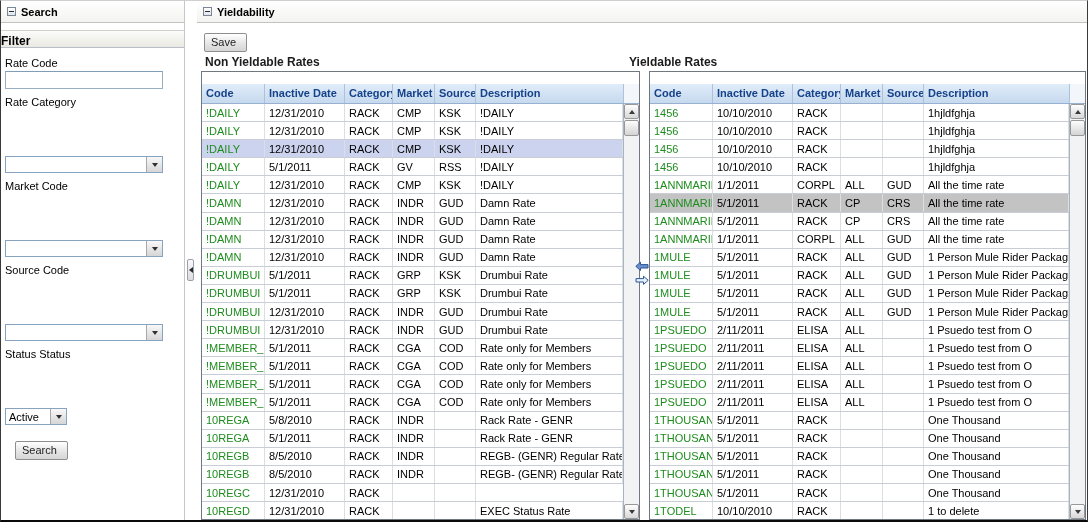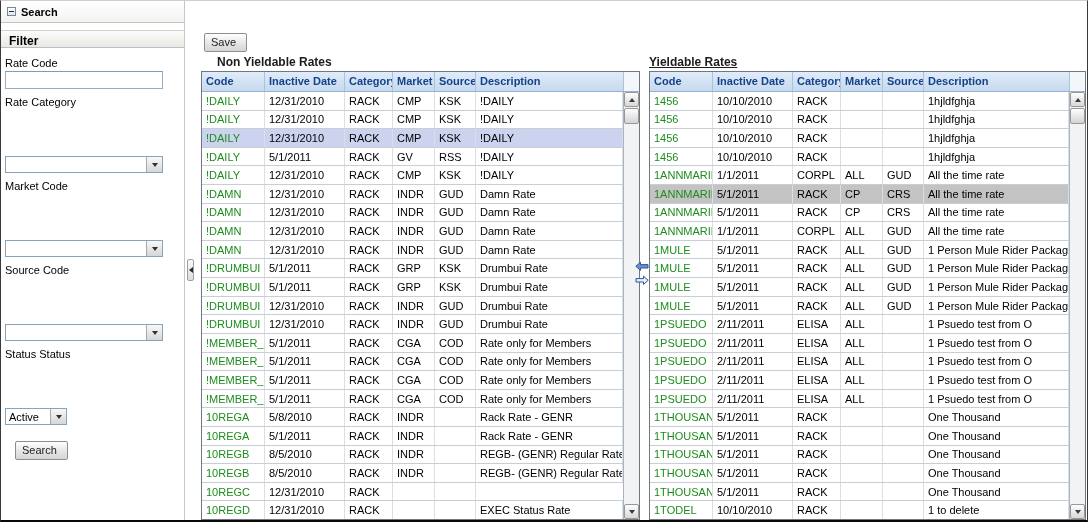--- a/index.html
+++ b/index.html
@@ -7,21 +7,21 @@
   .app{position:absolute;left:0;top:0;width:1088px;height:522px;box-sizing:border-box;
        border-left:1px solid #3a3a3a;border-right:1px solid #3a3a3a;border-bottom:2px solid #0a0a0a;border-top:1px solid #cfcfcf;background:#fff;}
   
   .panel-hdr{height:22px;display:flex;align-items:center;gap:5px;padding-left:6px;box-sizing:border-box;
              background:linear-gradient(#ffffff,#f3f3f1);border-bottom:1px solid #c3c3c3;font-weight:bold;}
   .collapse-box{width:9px;height:9px;box-sizing:border-box;border:1px solid #7a8694;background:linear-gradient(#ffffff,#dfe4ea);
                 position:relative;flex:0 0 auto;}
   .collapse-box::after{content:"";position:absolute;left:1px;right:1px;top:3px;height:1px;background:#2a2a2a;}
   
   .sidebar{position:absolute;left:0;top:0;width:184px;height:100%;box-sizing:border-box;border-right:1px solid #c6c6c6;background:#fff;}
-  .filter-band{margin-top:7px;height:18px;box-sizing:border-box;padding:3px 0 0 8px;font-weight:bold;font-size:12px;
+  .filter-band{margin-top:7px;height:18px;box-sizing:border-box;padding:3px 0 0 0;font-weight:bold;font-size:12px;
                background:linear-gradient(#fcfcfb,#e9e8e1);border-top:1px solid #d2d2cc;border-bottom:1px solid #b8bfc9;}
   .fields{padding:2px 0 0 4px;}
   .f-label{margin:7px 0 2px 0;}
   .txt-input{width:152px;height:16px;box-sizing:content-box;border:1px solid #98aec3;border-top-color:#7f9db9;background:#fff;
              font-family:"Liberation Sans",sans-serif;font-size:11px;padding:0 2px;}
   .combo{width:158px;height:17px;box-sizing:border-box;border:1px solid #88a3bd;background:#fff;position:relative;margin-top:48px;}
   .combo.small{width:62px;}
   .combo-val{position:absolute;left:3px;top:1px;line-height:14px;}
   .combo-btn{position:absolute;right:0;top:0;bottom:0;width:15px;background:linear-gradient(#f8f8f8,#d6d6d6);
              border-left:1px solid #a8a8a8;display:flex;align-items:center;justify-content:center;}
@@ -31,26 +31,26 @@
   .search-btn{margin:16px 0 0 10px;}
   
   .splitter{position:absolute;left:184px;top:0;width:12px;height:100%;}
   .split-handle{position:absolute;left:2px;top:258px;width:7px;height:22px;box-sizing:border-box;border:1px solid #98a0ac;
                 border-radius:2px;background:linear-gradient(#fafafa,#dcdcdc);display:flex;align-items:center;justify-content:center;}
   .tri-left{width:0;height:0;border-top:3px solid transparent;border-bottom:3px solid transparent;border-right:4px solid #2a2a2a;}
   
   .main{position:absolute;left:196px;top:0;right:0;bottom:0;}
   .save-btn{position:absolute;left:7px;top:32px;}
   .tbl-title{position:absolute;top:54px;font-weight:bold;font-size:12px;color:#1c1c1c;}
-  .tbl-title.lft{left:20px;}
-  .tbl-title.rgt{left:452px;text-decoration:underline;}
+  .tbl-title.lft{left:8px;}
+  .tbl-title.rgt{left:432px;}
   .rate-table{position:absolute;top:70px;box-sizing:border-box;border:1px solid #6f7780;background:#fff;display:flex;flex-direction:column;}
   .rate-table.lft{left:4px;width:439px;height:449px;}
   .rate-table.rgt{left:452px;width:437px;height:449px;}
-  .thead{display:flex;height:19px;flex:0 0 auto;background:linear-gradient(#e0ecf9,#c6d9ee);border-bottom:1px solid #98b1d1;}
+  .thead{display:flex;height:19px;flex:0 0 auto;background:linear-gradient(#e0ecf9,#c6d9ee);border-bottom:1px solid #98b1d1;margin-top:12px;}
   .hcell{box-sizing:border-box;padding:3px 0 0 4px;font-weight:bold;color:#15428b;border-right:1px solid #abc1dc;
          overflow:hidden;white-space:nowrap;}
   .c0{width:63px;flex:0 0 auto;}.c1{width:80px;flex:0 0 auto;}.c2{width:48px;flex:0 0 auto;}
   .c3{width:42px;flex:0 0 auto;}.c4{width:41px;flex:0 0 auto;}.c5{flex:1;}
   .hcorner{width:15px;flex:0 0 auto;background:#f3f6fa;border-right:none;}
   .tbody{flex:1;display:flex;min-height:0;}
   .rows{flex:1;display:flex;flex-direction:column;min-width:0;}
   .trow{flex:1;display:grid;grid-template-columns:63px 80px 48px 42px 41px 1fr;border-bottom:1px solid #c9ced6;min-height:0;}
   .trow:last-child{border-bottom:none;}
   .tcell{box-sizing:border-box;padding-left:4px;border-right:1px solid #dbdfe4;overflow:hidden;white-space:nowrap;
@@ -122,20 +122,24 @@
     </div>
   </div>
 
   <div class="splitter">
     <div class="split-handle">
       <span class="tri-left"></span>
     </div>
   </div>
 
   <div class="main">
+    <div class="panel-hdr">
+      <span class="collapse-box"></span>
+      <span>Yieldability</span>
+    </div>
 
     <button class="btn save-btn">Save</button>
 
     <div class="tbl-title lft">Non Yieldable Rates</div>
     <div class="tbl-title rgt">Yieldable Rates</div>
 
     <div class="rate-table lft">
       <div class="thead">
           <div class="hcell c0">Code</div>
           <div class="hcell c1">Inactive Date</div>

